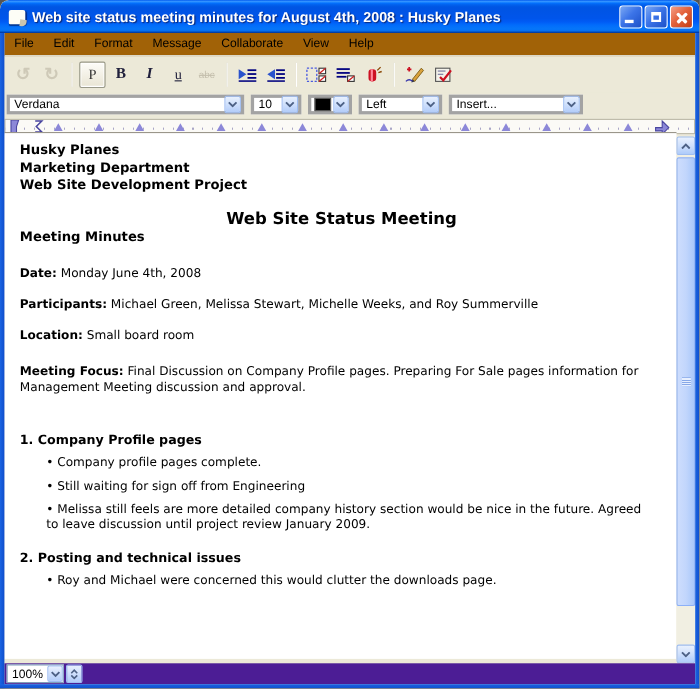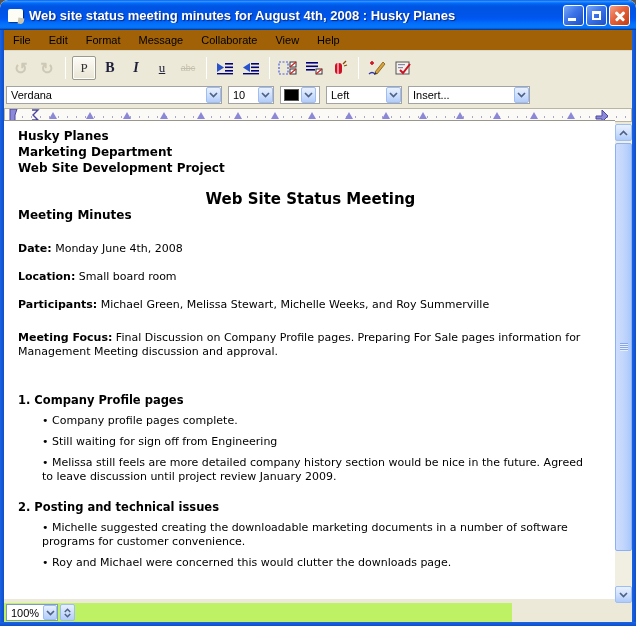--- a/index.html
+++ b/index.html
@@ -44,21 +44,21 @@
   .tbtn .undo-glyph{font-size:16px;color:#cdc8b6;font-weight:bold;}
   .tbtn.active{border:1px solid #9a9a8a;background:linear-gradient(180deg,#fdfcf8,#e9e5d4);box-shadow:inset 0 0 0 1px #fff;}
   .lbl-p{font-size:13px;color:#333;font-family:"Liberation Serif",serif;}
   .lbl-b{font-size:14px;font-weight:bold;color:#20203c;font-family:"Liberation Serif",serif;}
   .lbl-i{font-size:14px;font-style:italic;font-weight:bold;color:#20203c;font-family:"Liberation Serif",serif;}
   .lbl-u{font-size:13px;text-decoration:underline;color:#20203c;font-family:"Liberation Serif",serif;}
   .lbl-abc{font-size:9px;color:#c2bdab;text-decoration:line-through;}
   
   .formatbar{position:absolute;left:4px;top:84px;width:628px;height:22px;background:#ECE9D8;display:flex;
     align-items:center;gap:6px;padding-left:2px;}
-  .dd{height:18px;background:#fff;border:1px solid #a3a3a3;display:flex;align-items:center;font-size:11px;}
+  .dd{height:18px;background:#fff;border:3px solid #a3a3a3;display:flex;align-items:center;font-size:11px;}
   .dd .dd-text{flex:1;padding:0 4px;white-space:nowrap;overflow:hidden;color:#000;}
   .dd .dd-btn{width:15px;height:16px;background:linear-gradient(180deg,#e9f1fe 0%,#cfe0fc 50%,#b2ccf9 100%);
     border:1px solid #9ebdf2;border-radius:2px;display:flex;align-items:center;justify-content:center;margin-right:0px;}
   .swatch{width:15px;height:12px;background:#000;margin:0 2px 0 3px;border:1px solid #555;}
   
   .ruler{position:absolute;left:4px;top:106px;width:628px;height:18px;background:#ECE9D8;padding-top:2px;}
   .ruler-strip{position:relative;height:14px;background:#fbfaf6;border:1px solid #b9b5a4;overflow:hidden;}
   .ruler-ticks{position:absolute;left:0;right:0;bottom:3px;height:2px;
     background:repeating-linear-gradient(90deg,transparent 0 8px,#a9a6c6 8px 9px);}
   .tabtri{position:absolute;bottom:2px;width:0;height:0;border-left:4px solid transparent;
@@ -82,21 +82,21 @@
   .scrollbar{position:absolute;right:4px;top:124px;width:17px;height:479px;background:#f1efe2;}
   .sb-btn{position:absolute;left:0;width:17px;height:17px;border:1px solid #9ebdf2;border-radius:2px;
     background:linear-gradient(180deg,#e9f1fe 0%,#cfe0fc 50%,#aecbfa 100%);display:flex;align-items:center;justify-content:center;}
   .sb-up{top:0;} .sb-down{bottom:0;}
   .sb-thumb{position:absolute;left:0;top:19px;width:17px;height:408px;border:1px solid #8cb0f8;border-radius:2px;
     background:linear-gradient(90deg,#cdddfd 0%,#c2d6fc 50%,#aac8fa 100%);}
   .sb-grip{position:absolute;left:4px;top:50%;width:8px;height:8px;margin-top:-4px;
     background:repeating-linear-gradient(180deg,#87a8e8 0 1px,#e7effe 1px 2px);}
   .chev{display:block;}
   
-  .statusbar{position:absolute;left:4px;bottom:4px;width:508px;height:19px;background:#bef264;display:flex;
+  .statusbar{position:absolute;left:4px;bottom:4px;width:628px;height:19px;background:#4c1d95;display:flex;
     align-items:center;padding-left:2px;gap:2px;}
   .zoombox{height:17px;background:#fff;border:1px solid #7F9DB9;display:flex;align-items:center;font-size:11px;}
   .zoombox .z-text{padding:0 4px;}
   .zoombox .dd-btn{width:14px;height:15px;background:linear-gradient(180deg,#e9f1fe,#b2ccf9);
     border:1px solid #9ebdf2;border-radius:2px;display:flex;align-items:center;justify-content:center;}
   .spinner{width:15px;height:17px;border:1px solid #9ebdf2;border-radius:2px;
     background:linear-gradient(180deg,#e9f1fe,#b2ccf9);display:flex;flex-direction:column;align-items:center;justify-content:center;}
   .icon-svg{display:block;}
 </style>
 </head>
@@ -298,32 +298,31 @@
   </div>
 
   <div class="docarea">
     <div class="hdr-line">Husky Planes</div>
     <div class="hdr-line">Marketing Department</div>
     <div class="hdr-line">Web Site Development Project</div>
     <div class="doc-title">Web Site Status Meeting</div>
     <div class="doc-subtitle">Meeting Minutes</div>
 
     <div class="field" style="margin-top:16px"><b>Date:</b><span> Monday June 4th, 2008</span></div>
+    <div class="field"><b>Participants:</b><span> Michael Green, Melissa Stewart, Michelle Weeks, and Roy Summerville</span></div>
     <div class="field"><b>Location:</b><span> Small board room</span></div>
-    <div class="field"><b>Participants:</b><span> Michael Green, Melissa Stewart, Michelle Weeks, and Roy Summerville</span></div>
 
     <div class="focus"><b>Meeting Focus:</b><span> Final Discussion on Company Profile pages. Preparing For Sale pages information for Management Meeting discussion and approval.</span></div>
 
     <div class="sec-title">1. Company Profile pages</div>
     <div class="bullet">Company profile pages complete.</div>
     <div class="bullet">Still waiting for sign off from Engineering</div>
     <div class="bullet">Melissa still feels are more detailed company history section would be nice in the future. Agreed to leave discussion until project review January 2009.</div>
 
     <div class="sec-title sec2">2. Posting and technical issues</div>
-    <div class="bullet">Michelle suggested creating the downloadable marketing documents in a number of software programs for customer convenience.</div>
     <div class="bullet">Roy and Michael were concerned this would clutter the downloads page.</div>
 
   </div>
 
   <div class="scrollbar">
     <span class="sb-btn sb-up">
       <svg class="chev" width="9" height="6" viewBox="0 0 9 6">
           <path d="M1 5 L4.5 1.5 L8 5" stroke="#4D6185" stroke-width="1.7" fill="none"></path>
         </svg>
     </span>

